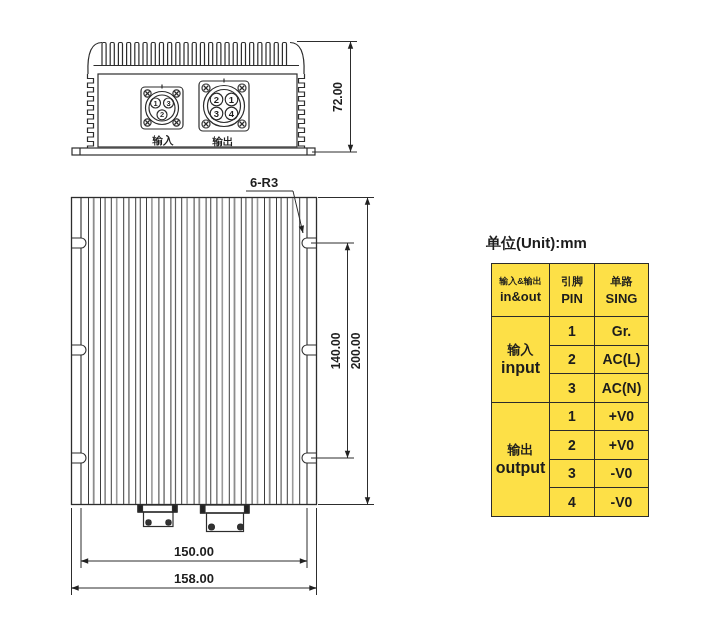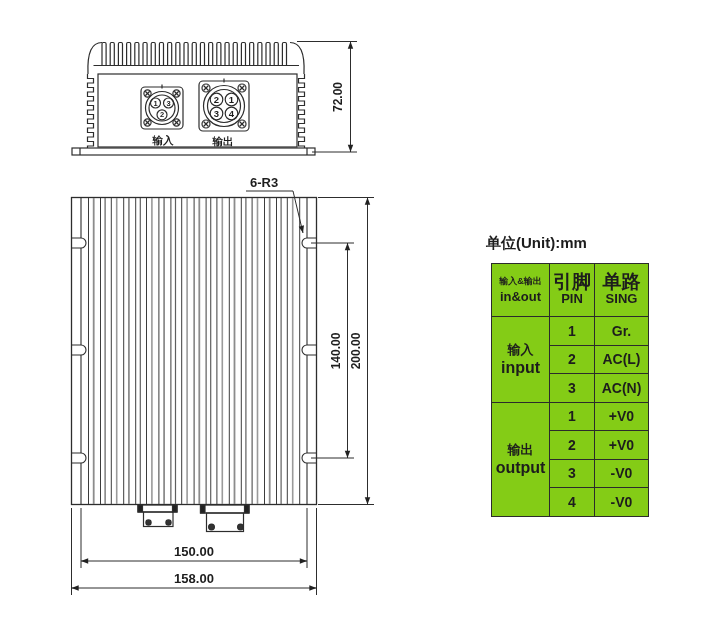--- a/index.html
+++ b/index.html
@@ -10,26 +10,26 @@
   .dim{font-size:12px;font-weight:bold;}
   .dim-lg{font-size:13px;font-weight:bold;}
   .zh-lbl{font-size:10.5px;font-weight:bold;}
   .pin-num{font-size:7.5px;font-weight:bold;}
   .pin-num-lg{font-size:9.5px;font-weight:bold;}
 
   
   .unit-note{position:absolute;left:486px;top:234px;font-size:15px;font-weight:bold;}
   table.pin-table{position:absolute;left:491px;top:263px;border-collapse:collapse;table-layout:fixed;}
   .pin-table td,.pin-table th{border:1.7px solid #2b2b2b;text-align:center;vertical-align:middle;
-      padding:0;background:#84cc16;}
+      padding:0;background:#fde047;}
   .pin-table th{height:52px;}
   .pin-table td{height:27.5px;}
   .c1{width:58px;} .c2{width:45px;} .c3{width:54px;}
   .h-zh-sm{font-size:9px;font-weight:bold;line-height:13px;}
-  .h-zh{font-size:19px;font-weight:bold;line-height:17px;}
+  .h-zh{font-size:11px;font-weight:bold;line-height:17px;}
   .h-en{font-size:13px;font-weight:bold;line-height:18px;}
   .g-zh{font-size:13px;font-weight:bold;line-height:18px;}
   .g-en{font-size:16px;font-weight:bold;line-height:18px;}
   .cell-b{font-size:14px;font-weight:bold;}
 </style>
 </head>
 <body>
 
 <div class="canvas">
 

